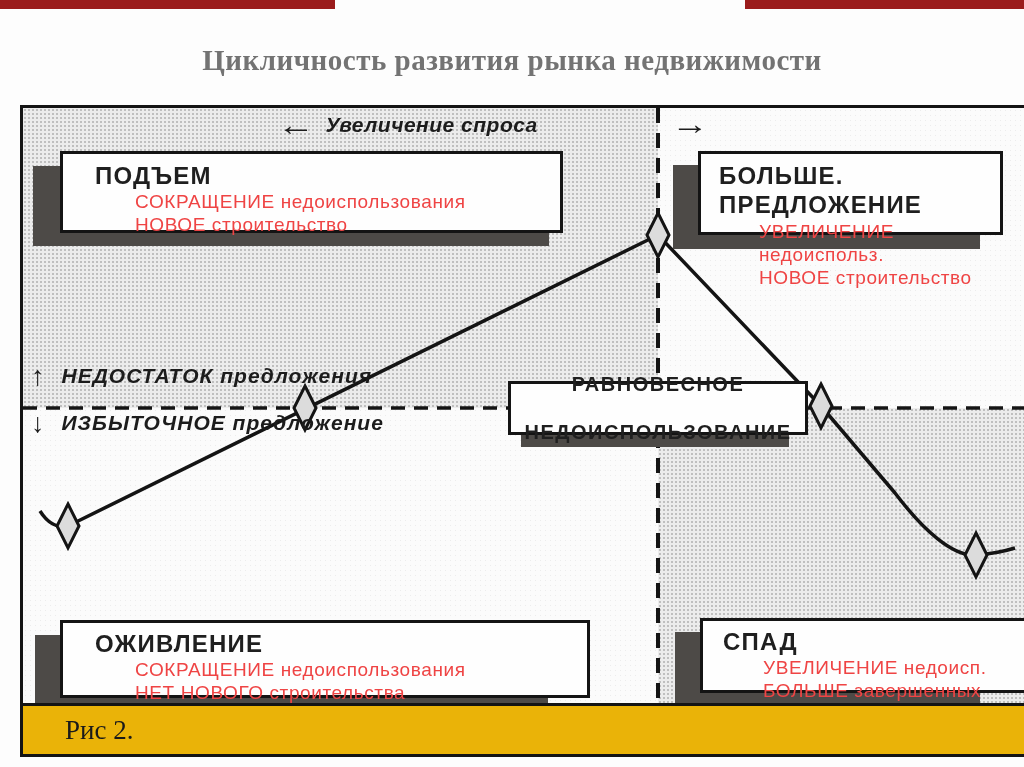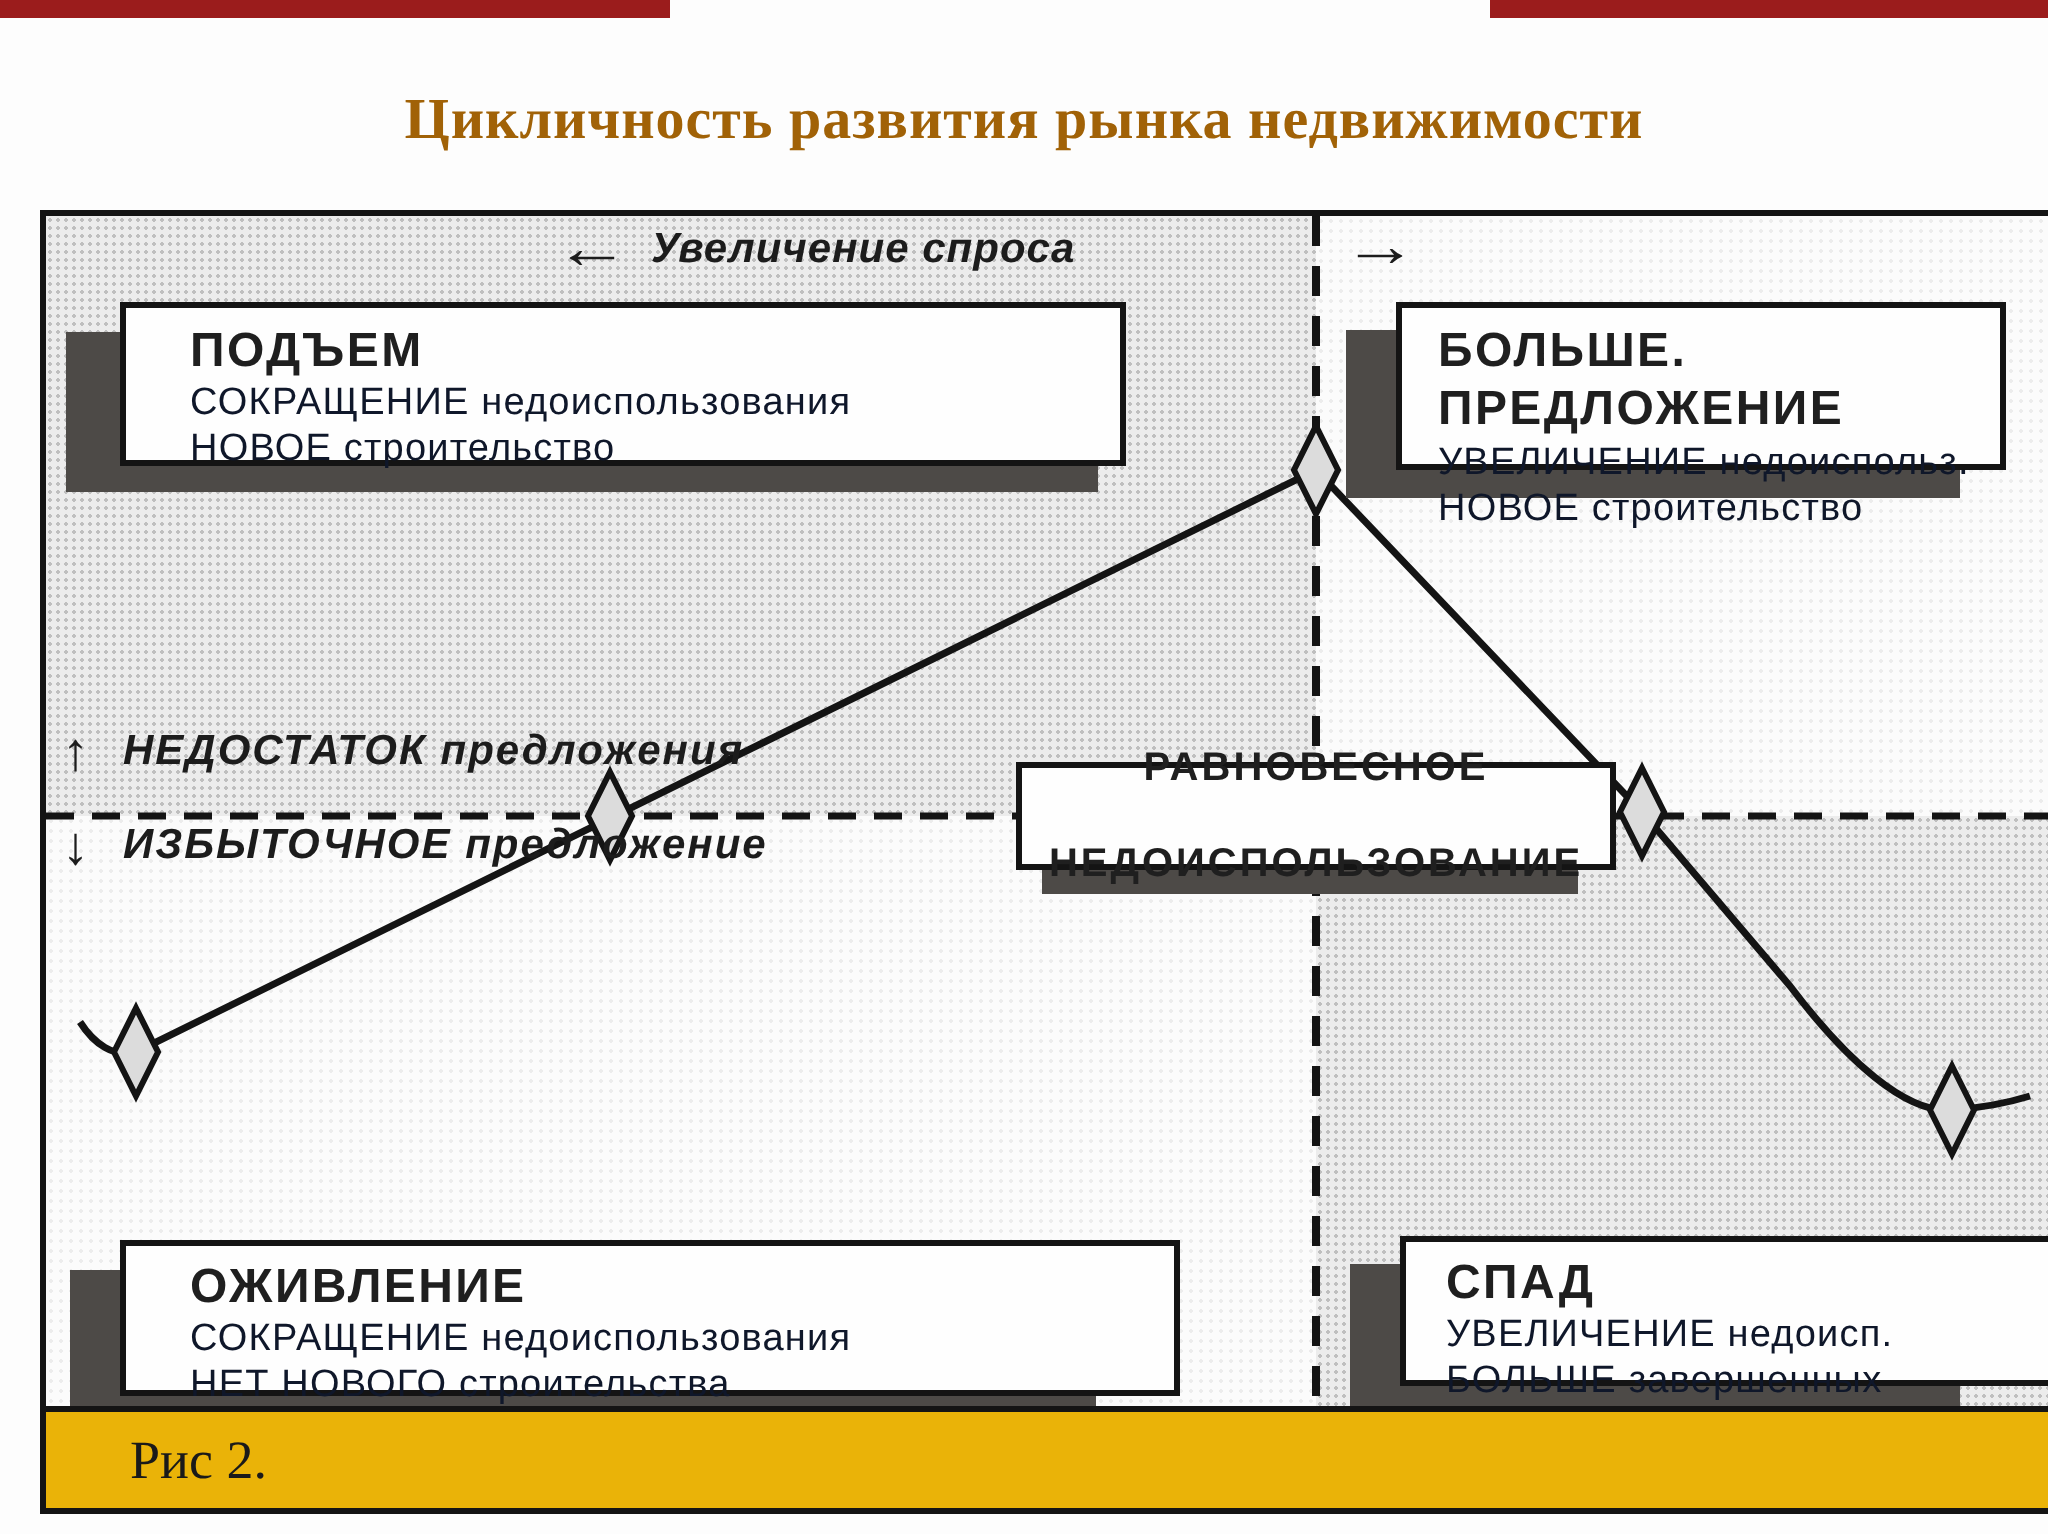--- a/index.html
+++ b/index.html
@@ -6,21 +6,21 @@
   body{width:1024px;height:767px;background:#ffffff;font-family:"Liberation Sans",sans-serif;overflow:hidden;}
   .slide{position:relative;width:1024px;height:767px;background:#fdfdfd;}
 
   
   .topbar{position:absolute;top:0;height:9px;background:#9b1c1c;}
   .topbar.left{left:0;width:335px;}
   .topbar.right{left:745px;width:279px;}
 
   
   .slide-title{position:absolute;left:0;top:44px;width:1024px;text-align:center;
-    font-family:"Liberation Serif",serif;font-weight:700;font-size:29px;color:#a16207;letter-spacing:.5px;}
+    font-family:"Liberation Serif",serif;font-weight:700;font-size:29px;color:#737373;letter-spacing:.5px;}
 
   
   .frame{position:absolute;left:20px;top:105px;width:1004px;height:652px;box-sizing:border-box;
     border-top:3px solid #141414;border-left:3px solid #141414;border-bottom:3px solid #141414;background:#fbfbfb;}
   .plot{position:absolute;left:0;top:0;right:0;height:595px;overflow:hidden;}
   .caption-strip{position:absolute;left:0;right:0;bottom:0;top:595px;border-top:3px solid #141414;background:#eab308;
     display:flex;align-items:center;padding-left:42px;box-sizing:border-box;}
   .caption-strip .caption{font-family:"Liberation Serif",serif;font-size:27px;color:#1a1a1a;}
 
   
@@ -31,21 +31,21 @@
   .q-tr{left:635px;top:0;right:0;height:300px;}
   .q-bl{left:0;top:300px;width:635px;bottom:0;}
   .q-br{left:635px;top:300px;right:0;bottom:0;}
 
   svg.overlay{position:absolute;left:0;top:0;z-index:1;}
 
   
   .shadow{position:absolute;background:#4d4a47;z-index:2;}
   .pbox{position:absolute;background:#fefefe;border:3px solid #141414;box-sizing:border-box;z-index:3;color:#1f1f1f;}
   .pbox .t{font-weight:700;font-size:24px;letter-spacing:1.2px;line-height:1.22;}
-  .pbox .l{font-size:19px;letter-spacing:.6px;line-height:1.22;color:#0f172a;}
+  .pbox .l{font-size:19px;letter-spacing:.6px;line-height:1.22;color:#ef4444;margin-left:40px;}
   .box-rise{left:37px;top:43px;width:503px;height:82px;padding:7px 0 0 32px;}
   .sh-rise{left:10px;top:58px;width:516px;height:80px;}
   .box-oversupply{left:675px;top:43px;width:305px;height:84px;padding:7px 0 0 18px;}
   .sh-oversupply{left:650px;top:57px;width:307px;height:84px;}
   .box-equilibrium{left:485px;top:273px;width:300px;height:54px;display:flex;flex-direction:column;justify-content:center;text-align:center;gap:24px;}
   .box-equilibrium .t{font-size:20px;letter-spacing:1.5px;}
   .sh-equilibrium{left:498px;top:287px;width:268px;height:52px;}
   .box-recovery{left:37px;top:512px;width:530px;height:78px;padding:6px 0 0 32px;}
   .sh-recovery{left:12px;top:527px;width:513px;height:78px;}
   .box-decline{left:677px;top:510px;width:355px;height:75px;padding:6px 0 0 20px;}

